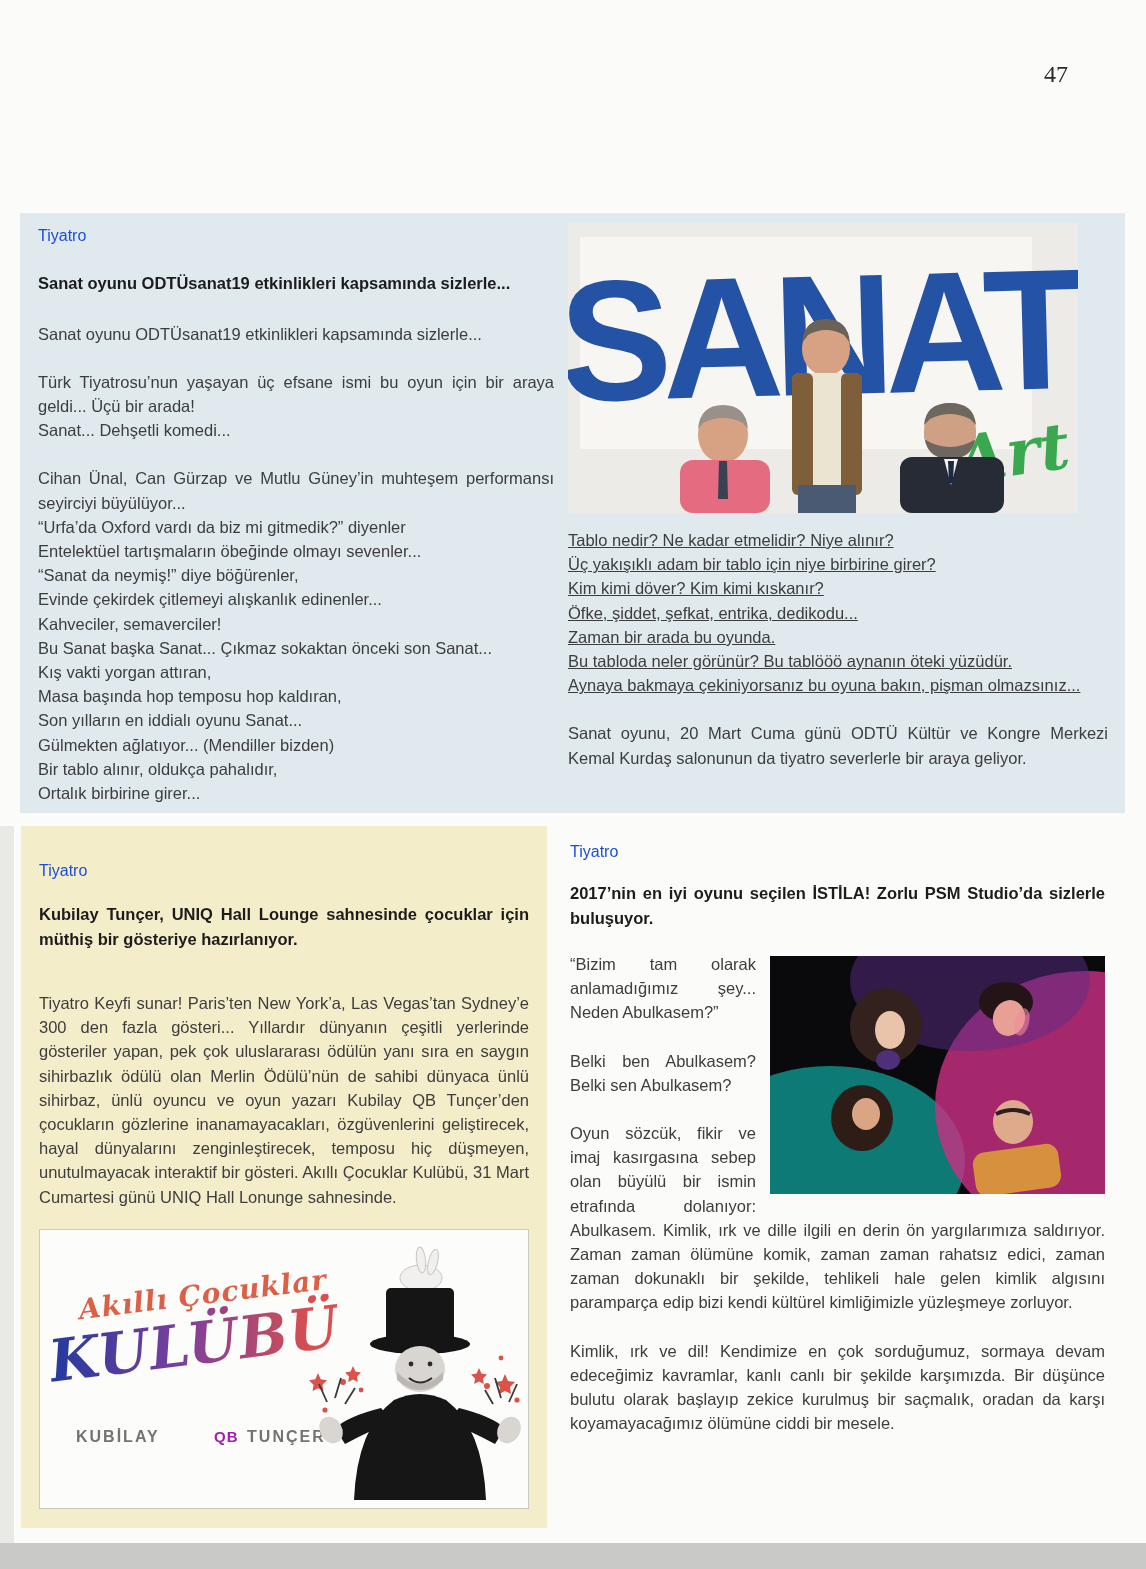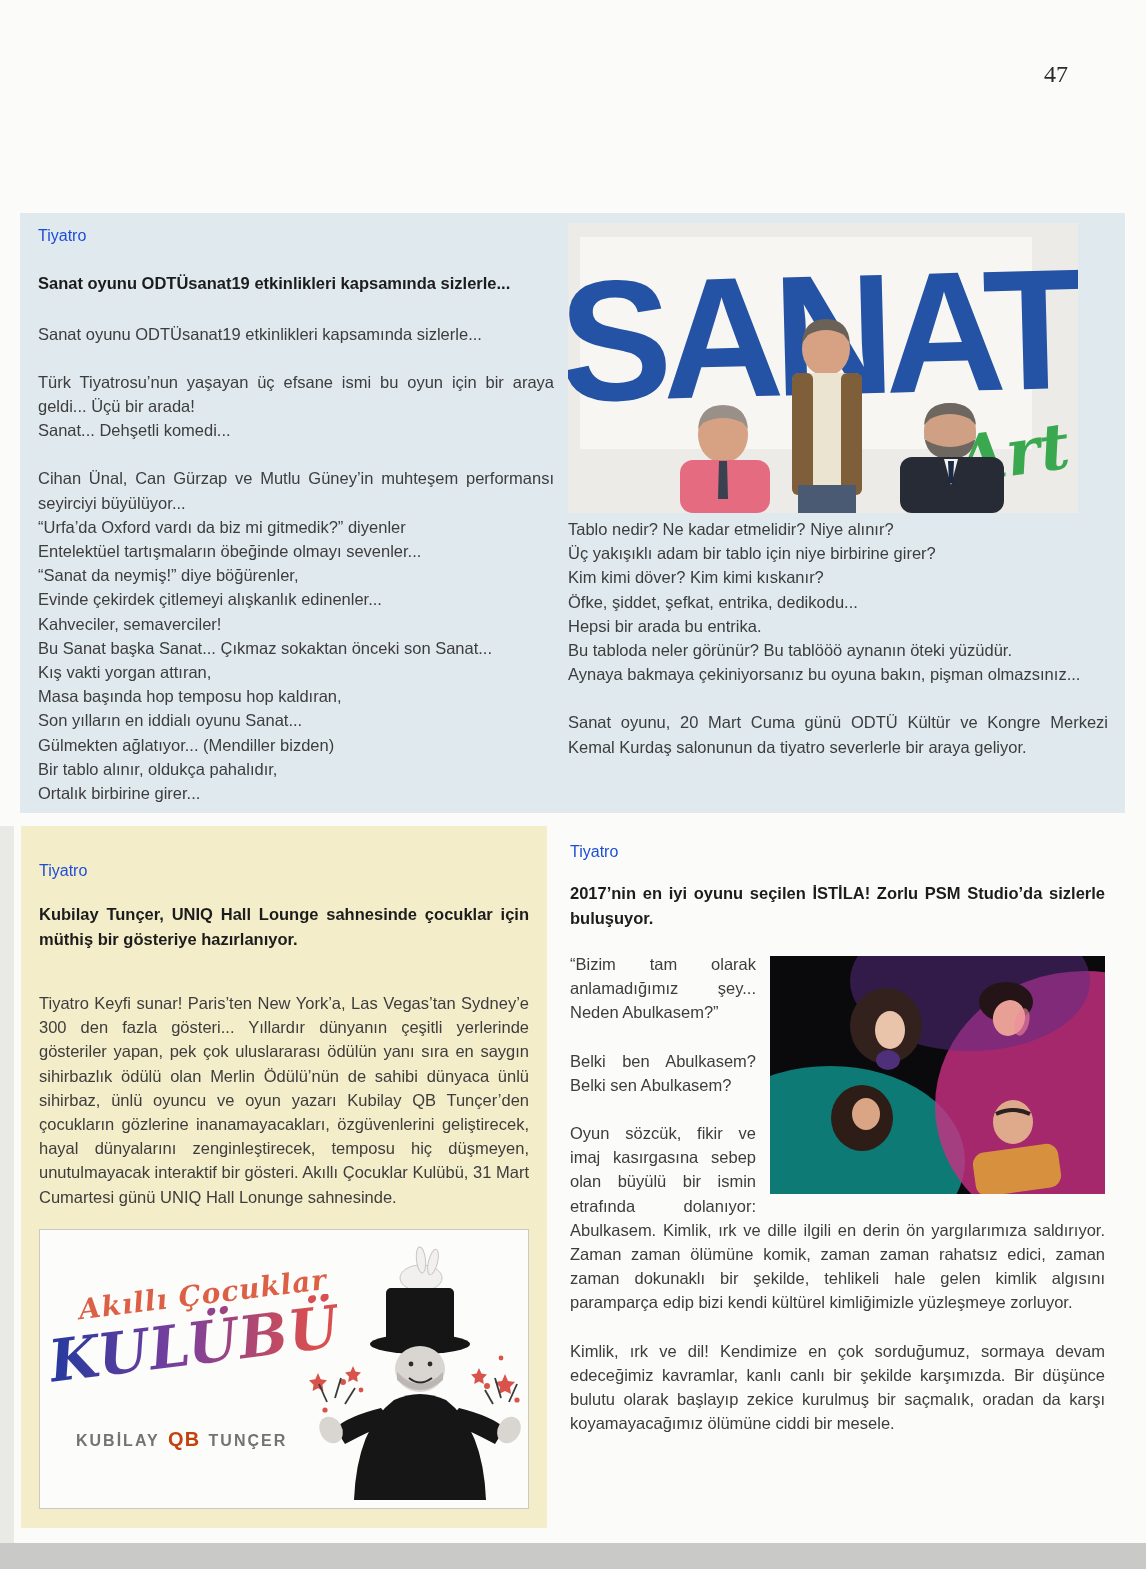--- a/index.html
+++ b/index.html
@@ -26,21 +26,21 @@
   .sec-label{font-weight:normal;font-size:16px;color:#1d4ed8;}
   .sec-heading{
     font-weight:bold;font-size:16.5px;line-height:24.5px;color:#1c1c1c;
     text-align:justify;margin:26px 0 0 0;
   }
   .body-text,.tline,.just{font-size:16.5px;line-height:24.2px;color:#3d3d3d;}
   .just{text-align:justify;margin:0;}
   .intro{margin-top:26px;}
   .block{margin-top:24px;}
   .tline{text-align:justify;}
-  .right-lines{margin-top:4px;}
+  .right-lines{margin-top:15px;text-decoration:underline;}
   .right-para{margin-top:24px;}
   
   .sanat-photo{width:510px;height:290px;display:block;}
   
   .cream-panel{
     position:absolute;left:21px;top:826px;width:526px;height:702px;
     background:#f4edca;box-sizing:border-box;padding:36px 18px 0 18px;
   }
   .cream-panel .sec-heading{margin-top:22px;}
   .cream-body{margin-top:40px;text-align:justify;}
@@ -57,21 +57,21 @@
   .banner-title{
     position:absolute;left:8px;top:80px;
     font-family:"DejaVu Serif", serif;font-style:italic;font-weight:bold;
     font-size:58px;letter-spacing:1px;transform:rotate(-7deg);
     background:linear-gradient(95deg,#2b3a9e 5%,#7a3f9e 45%,#d94f4f 90%);
     -webkit-background-clip:text;background-clip:text;color:transparent;
     white-space:nowrap;
   }
   .banner-names{position:absolute;left:36px;top:198px;white-space:nowrap;}
   .banner-names .nm{font-size:16px;font-weight:bold;letter-spacing:2px;color:#737373;}
-  .banner-names .qb{font-size:20px;font-weight:bold;letter-spacing:1px;color:#c2410c;padding:0 4px;}
+  .banner-names .qb{font-size:15px;font-weight:bold;letter-spacing:1px;color:#a21caf;padding:0 4px;margin-left:46px;}
   .magician{position:absolute;right:4px;top:8px;}
   
   .right-bottom{position:absolute;left:570px;top:843px;width:535px;}
   .right-bottom .sec-heading{margin-top:20px;}
   .istila-body{margin-top:22px;}
   .istila-photo{
     float:right;width:335px;height:238px;margin:4px 0 16px 14px;display:block;
   }
   .istila-body p{margin:0 0 24px 0;}
   .istila-body p:last-child{margin-bottom:0;}
@@ -146,21 +146,21 @@
           <polygon points="376,236 390,236 383,262" fill="#f2f2ee"></polygon>
           <polygon points="380,238 386,238 385,260 381,260" fill="#1b2a44"></polygon>
         </g>
       </svg>
 
       <div class="right-lines">
           <div class="tline">Tablo nedir? Ne kadar etmelidir? Niye alınır?</div>
           <div class="tline">Üç yakışıklı adam bir tablo için niye birbirine girer?</div>
           <div class="tline">Kim kimi döver? Kim kimi kıskanır?</div>
           <div class="tline">Öfke, şiddet, şefkat, entrika, dedikodu...</div>
-          <div class="tline">Hepsi bir arada bu entrika.</div>
+          <div class="tline">Zaman bir arada bu oyunda.</div>
           <div class="tline">Bu tabloda neler görünür? Bu tablööö aynanın öteki yüzüdür.</div>
           <div class="tline">Aynaya bakmaya çekiniyorsanız bu oyuna bakın, pişman olmazsınız...</div>
         </div>
       <p class="just right-para">Sanat oyunu, 20 Mart Cuma günü ODTÜ Kültür ve Kongre Merkezi Kemal Kurdaş salonunun da tiyatro severlerle bir araya geliyor.</p>
     </div>
   </section>
 
   <section class="cream-panel">
     <div class="sec-label">Tiyatro</div>
     <div class="sec-heading">Kubilay Tunçer, UNIQ Hall Lounge sahnesinde çocuklar için müthiş bir gösteriye hazırlanıyor.</div>

